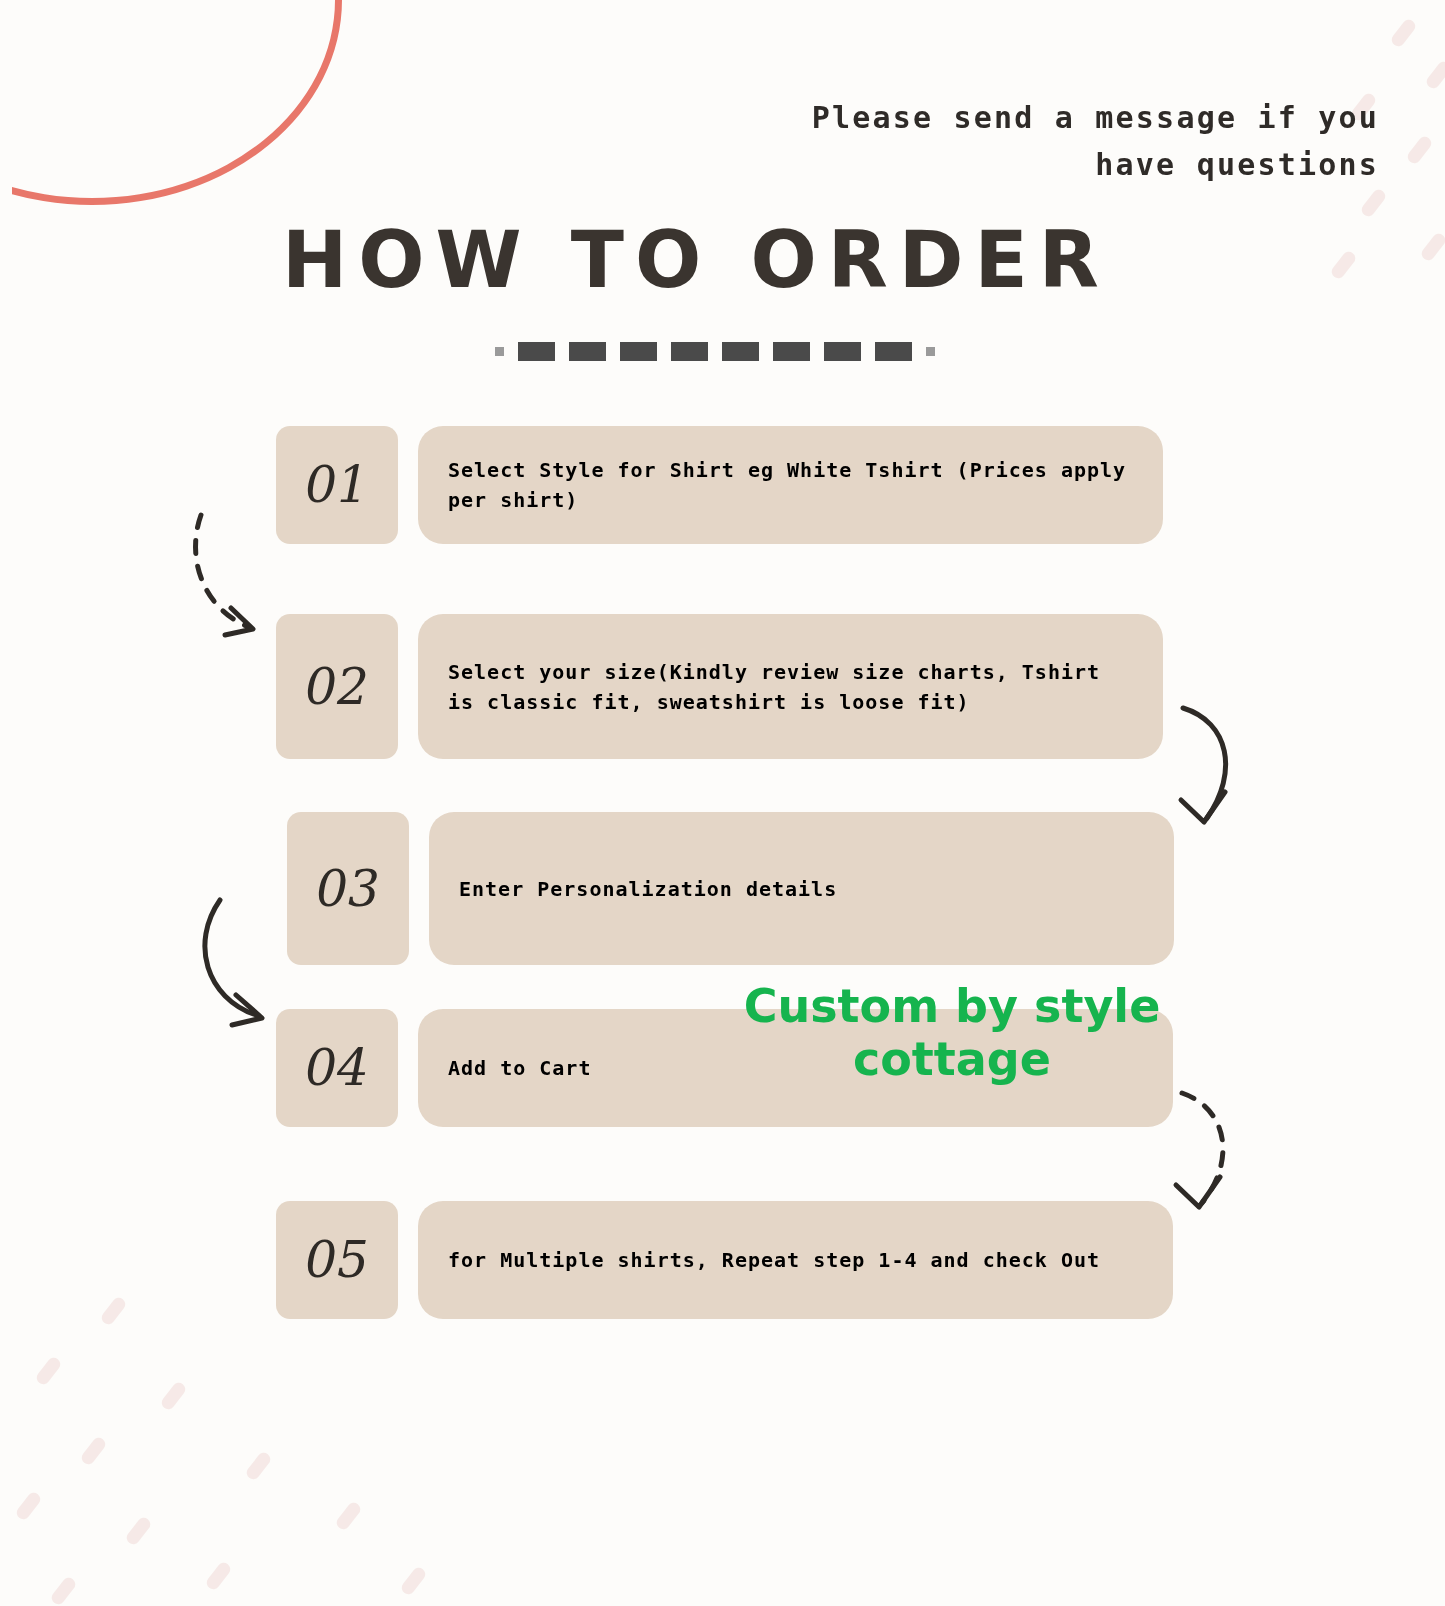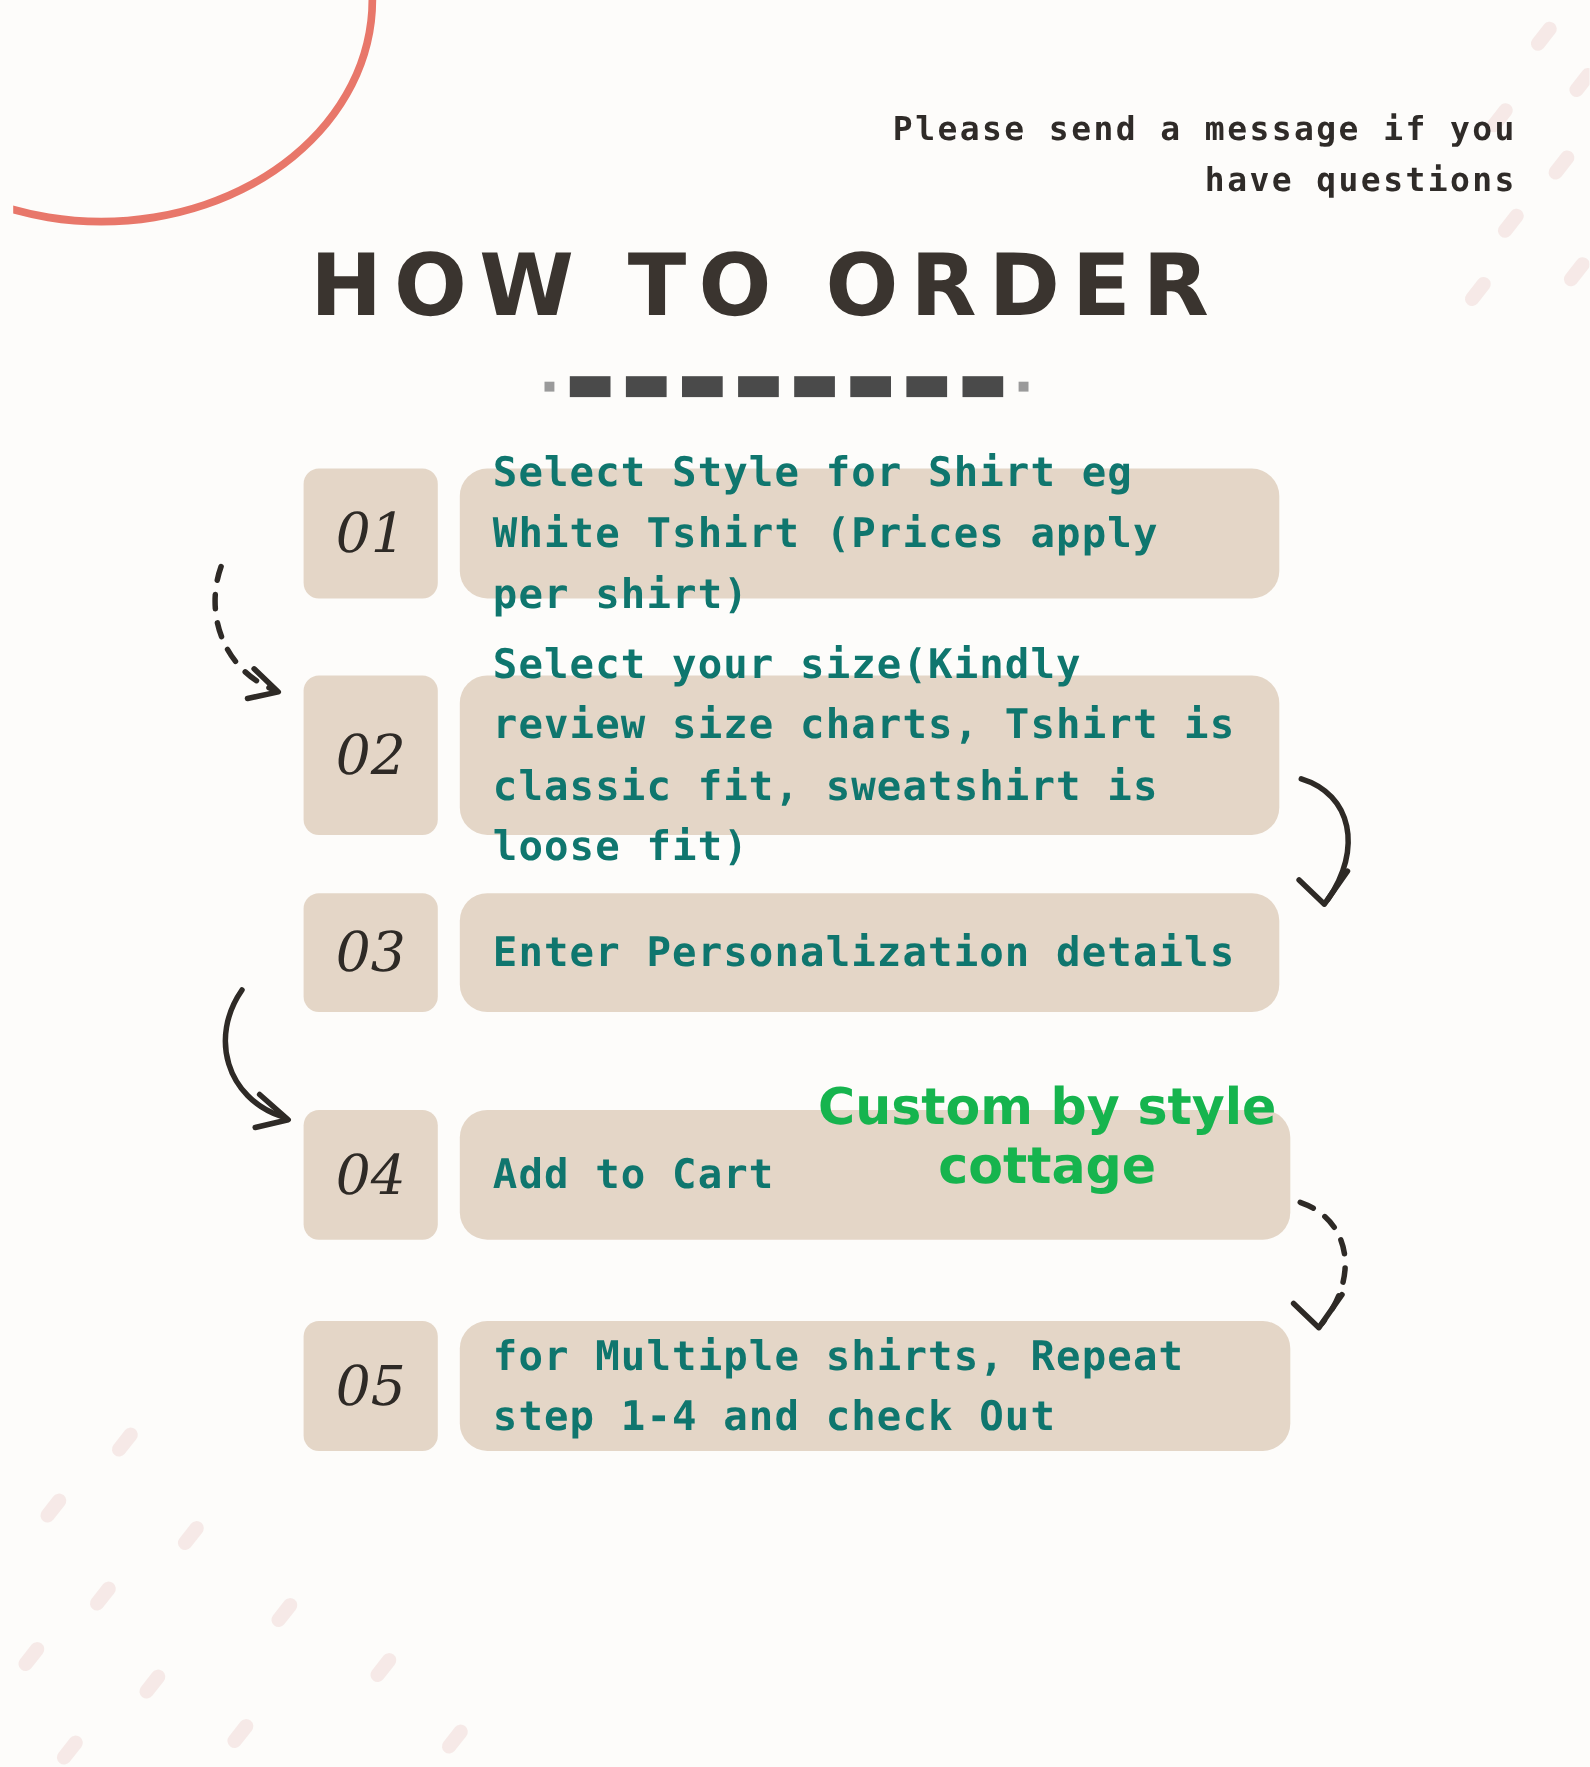--- a/index.html
+++ b/index.html
@@ -129,35 +129,35 @@
     flex: none;
   }
   .step-body {
     background: #e4d6c7;
     border-radius: 25px;
     display: flex;
     align-items: center;
     padding: 0 30px;
     box-sizing: border-box;
     font-family: "DejaVu Sans Mono", monospace;
-    font-size: 37px;
+    font-size: 20px;
     letter-spacing: 1px;
     line-height: 1.5;
-    color: #0f766e;
+    color: #000000;
     font-weight: 700;
   }
 
   
   #step-1 { top: 0; left: 0; height: 118px; }
   #step-1 .step-body { width: 745px; }
 
   #step-2 { top: 188px; left: 0; height: 145px; }
   #step-2 .step-body { width: 745px; }
 
-  #step-3 { top: 386px; left: 0; height: 108px; }
+  #step-3 { top: 386px; left: 11px; height: 153px; }
   #step-3 .step-body { width: 745px; }
 
   #step-4 { top: 583px; left: 0; height: 118px; }
   #step-4 .step-body { width: 755px; }
 
   #step-5 { top: 775px; left: 0; height: 118px; }
   #step-5 .step-body { width: 755px; }
 
   
   .arrow {

